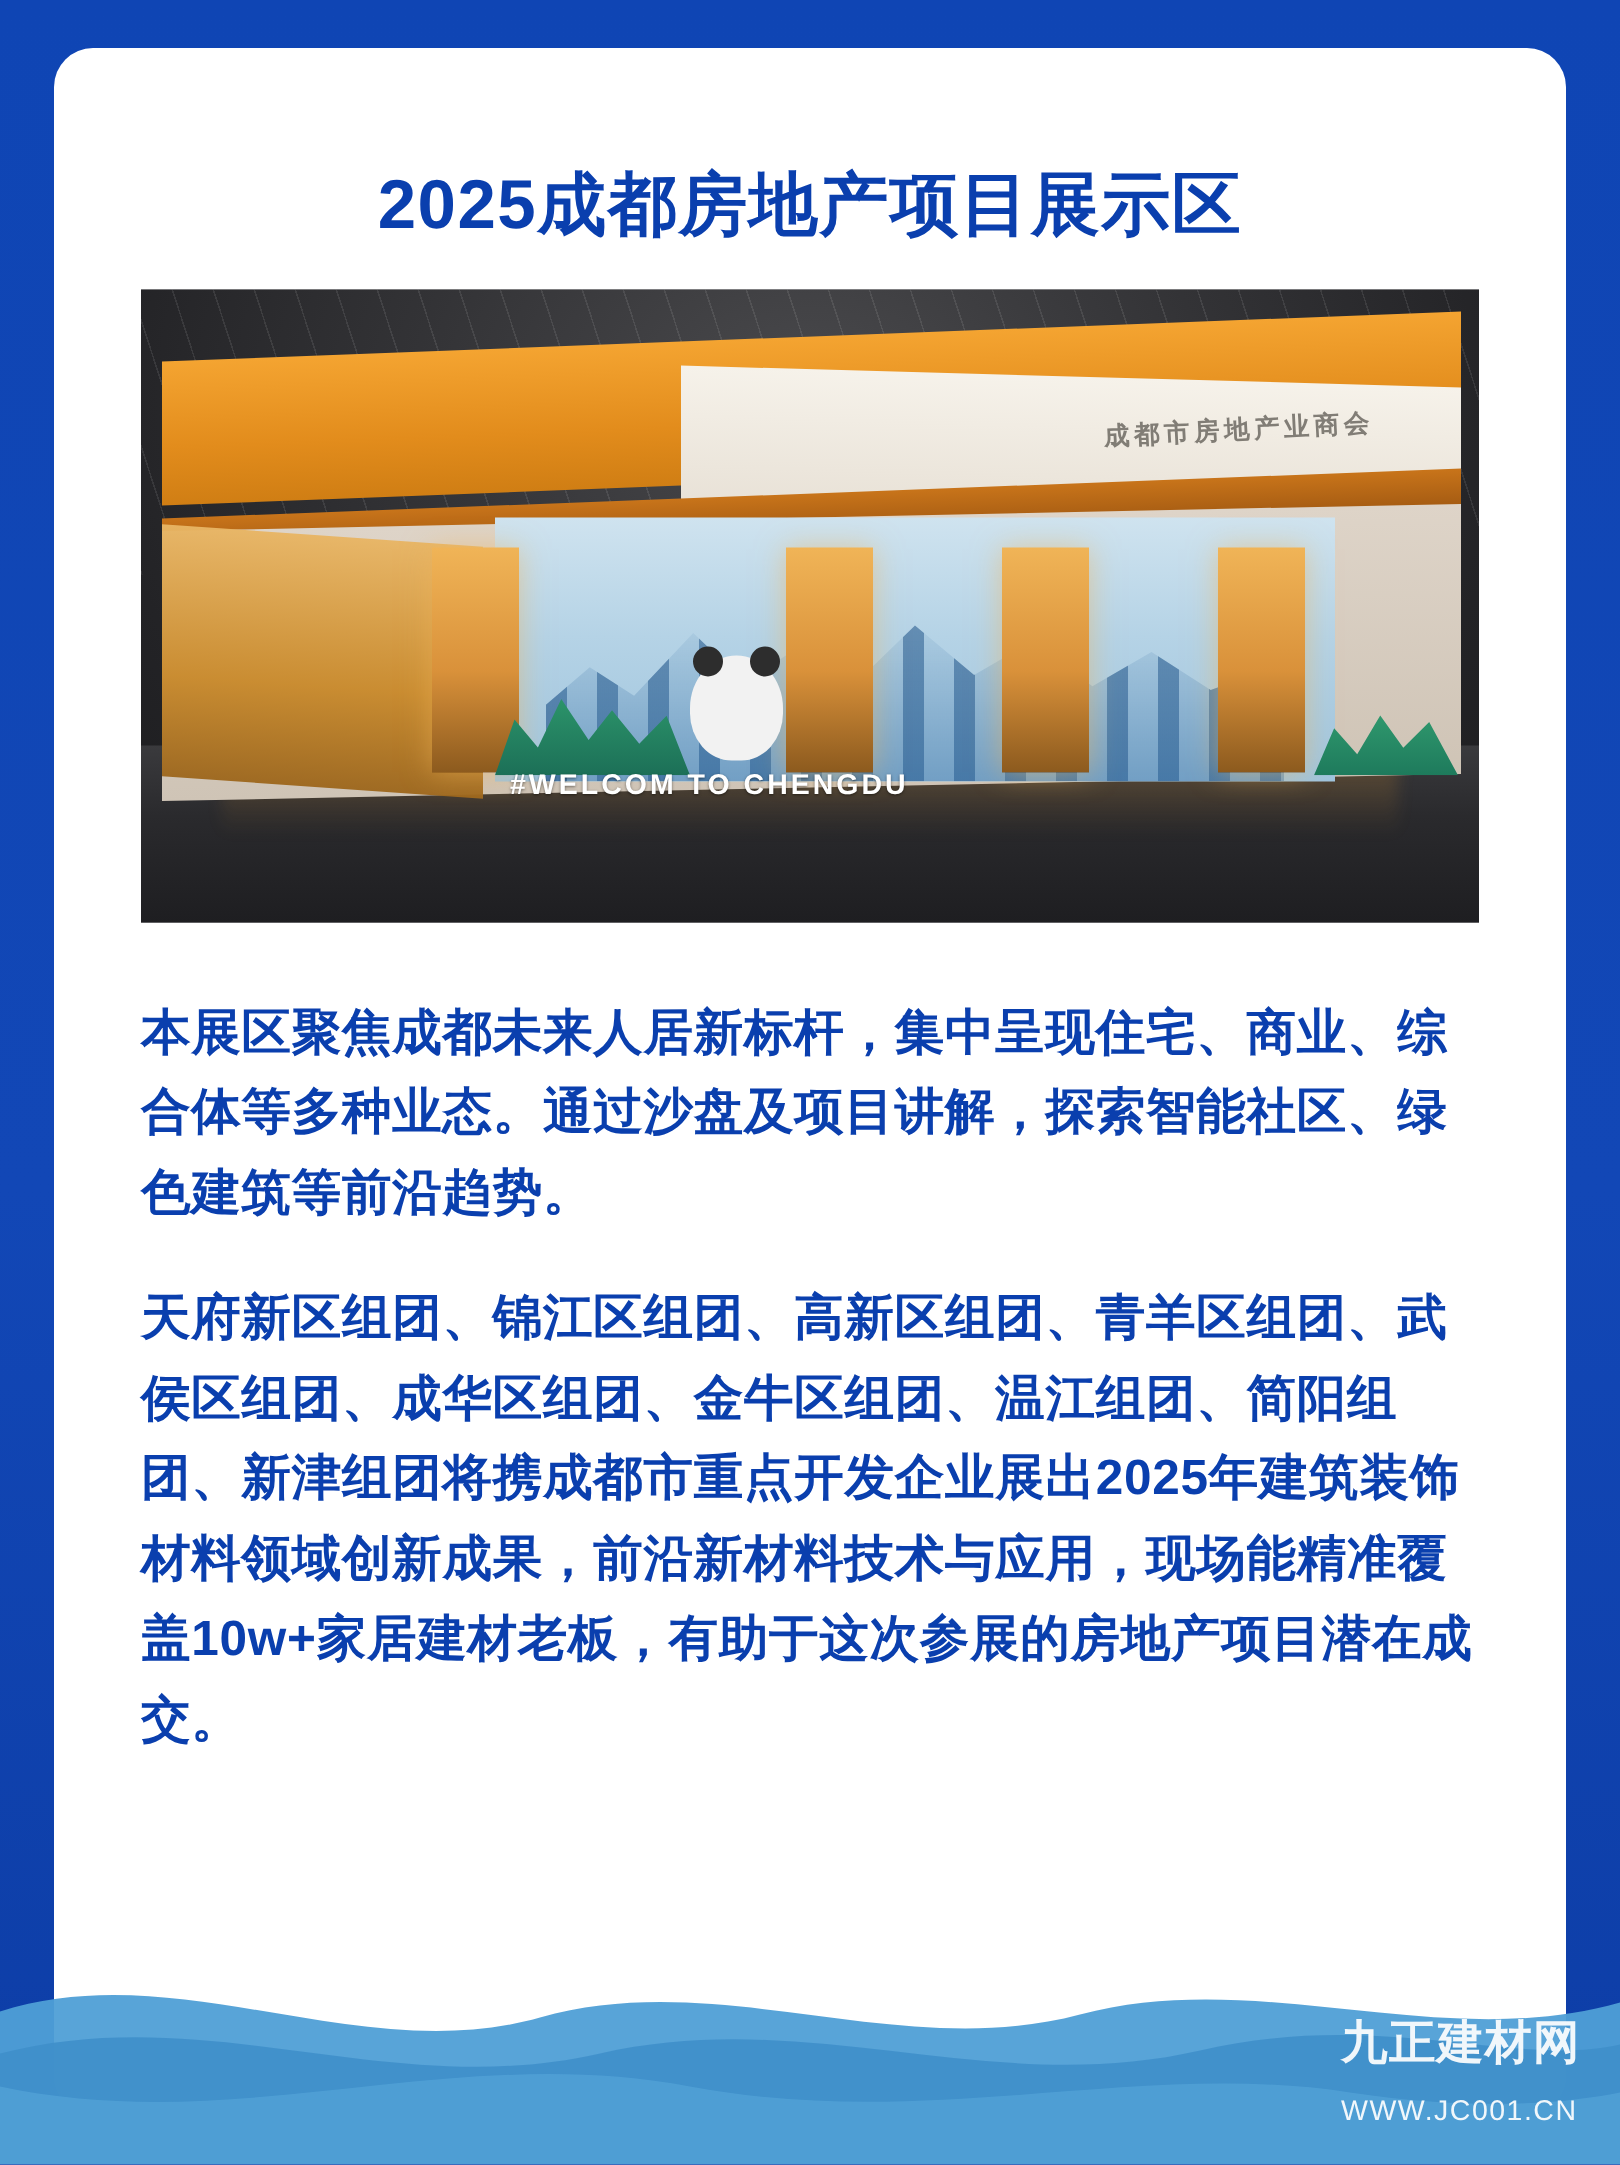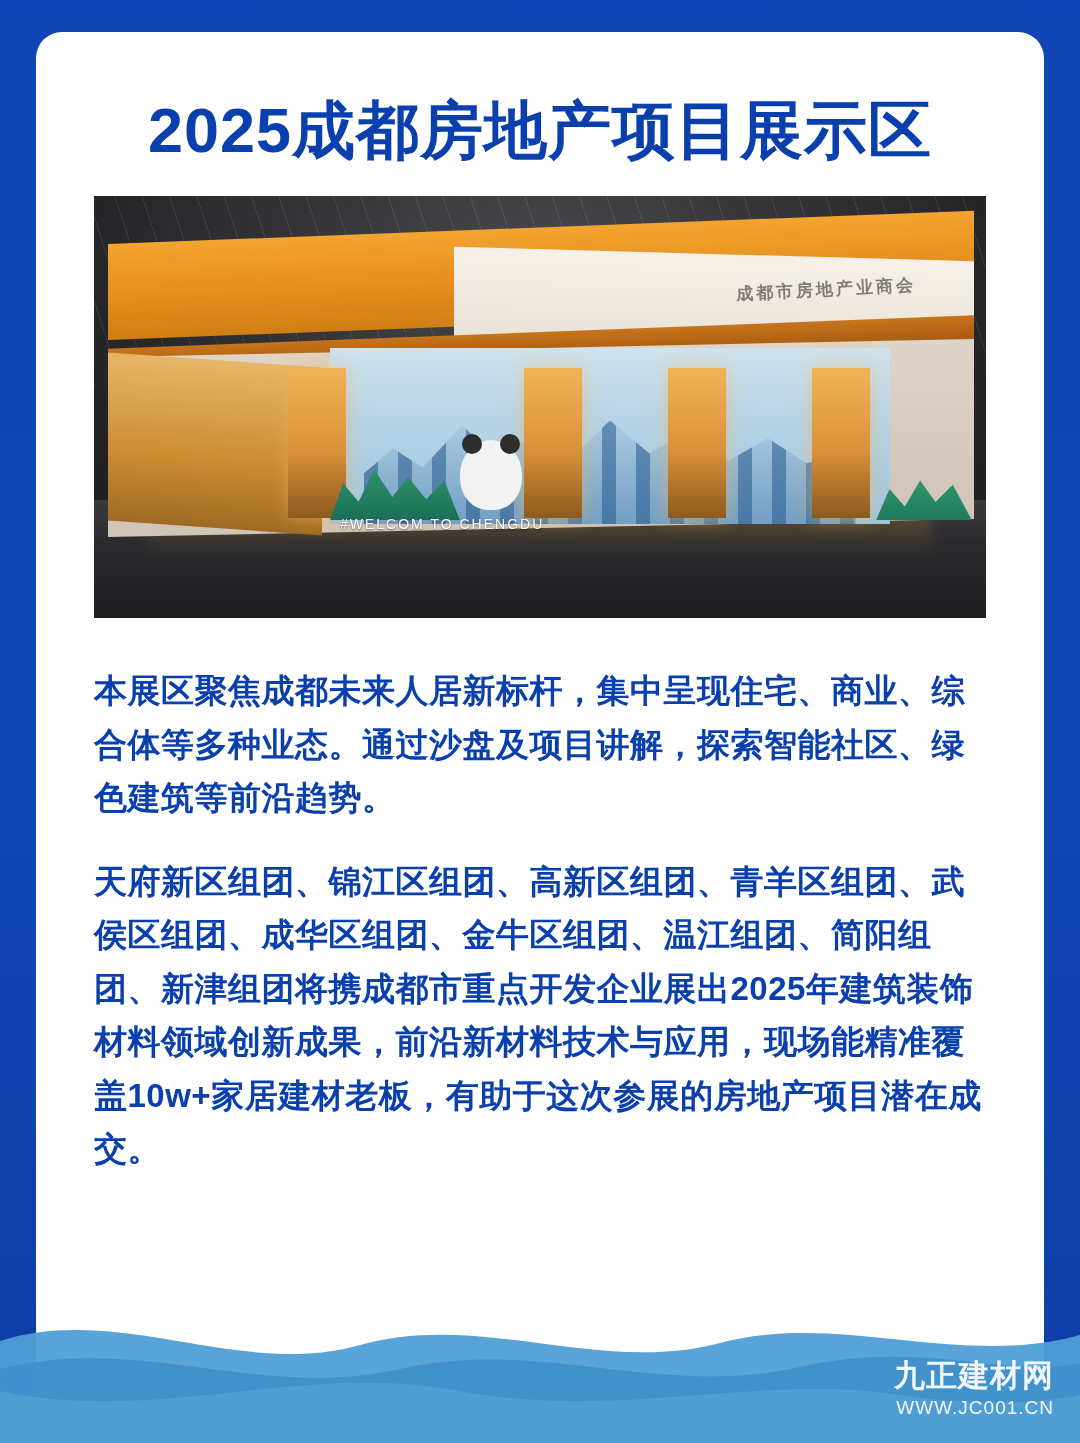--- a/index.html
+++ b/index.html
@@ -24,26 +24,26 @@
     border-radius: 26px;
     overflow: hidden;
   }
   .card-inner {
     position: relative;
     width: 100%; height: 100%;
     padding: 48px 56px 0 56px;
   }
   .title {
     color: #0a3fae;
-    font-size: 63px;
+    font-size: 46px;
     font-weight: 900;
     letter-spacing: 1px;
     text-align: center;
     line-height: 1.15;
-    margin-top: 14px;
+    margin-top: 30px;
     margin-bottom: 30px;
     white-space: nowrap;
   }
 
   
   .photo {
     position: relative;
     width: 892px; height: 422px;
     margin: 0 auto;
     background: #2b2b2e;
@@ -129,21 +129,21 @@
     background: linear-gradient(180deg, #2f9c6e 0%, #1c6f57 100%);
     clip-path: polygon(0 100%, 10% 40%, 22% 70%, 34% 18%, 48% 62%, 60% 30%, 74% 66%, 88% 36%, 100% 100%);
   }
   .green-r {
     position: absolute; left: 768px; top: 222px; width: 96px; height: 54px;
     background: linear-gradient(180deg, #35a273 0%, #1e7a5c 100%);
     clip-path: polygon(0 100%, 14% 42%, 30% 74%, 46% 26%, 62% 66%, 80% 34%, 100% 100%);
   }
   .welcome {
     position: absolute; left: 232px; top: 272px; width: 300px; height: 22px;
-    color: #ffffff; font-size: 14px; font-weight: 400; letter-spacing: 2px;
+    color: #ffffff; font-size: 19px; font-weight: 700; letter-spacing: 2px;
     text-shadow: 0 1px 2px rgba(0,0,0,.5);
   }
   .booth-logo {
     position: absolute; right: 58px; top: 34px;
     color: #6e6a63; font-size: 17px; font-weight: 700; letter-spacing: 3px;
     transform: rotate(-3deg);
     opacity: .85;
   }
   .booth-left-wing {
     position: absolute; left: 0; top: 116px; width: 214px; height: 168px;
@@ -167,24 +167,24 @@
 
   
   .wave-wrap {
     position: absolute; left: 0; bottom: 0; width: 1080px; height: 160px;
     pointer-events: none;
   }
   .wave-wrap svg { display: block; width: 100%; height: 100%; }
 
   .watermark {
     position: absolute; right: 26px; bottom: 24px;
-    text-align: right; color: #ffffff; opacity: .92;
+    color: #ffffff; opacity: .92;
   }
   .wm-main { font-size: 31px; font-weight: 700; letter-spacing: 1px; }
-  .wm-sub { font-size: 19px; font-weight: 400; letter-spacing: 1px; margin-top: 0; }
+  .wm-sub { font-size: 19px; font-weight: 400; letter-spacing: 1px; margin-top: 14px; }
 </style>
 </head>
 <body>
 
 <div id="poster">
 
   <div class="card">
     <div class="card-inner">
 
       <h1 class="title">2025成都房地产项目展示区</h1>

